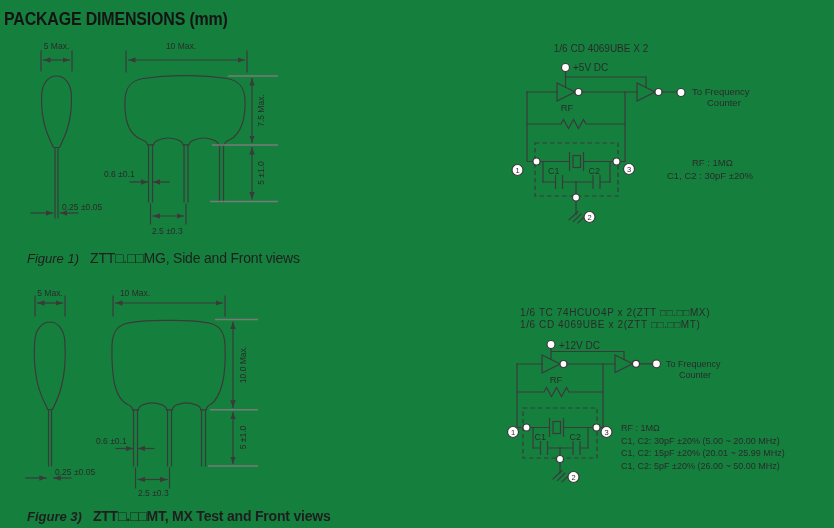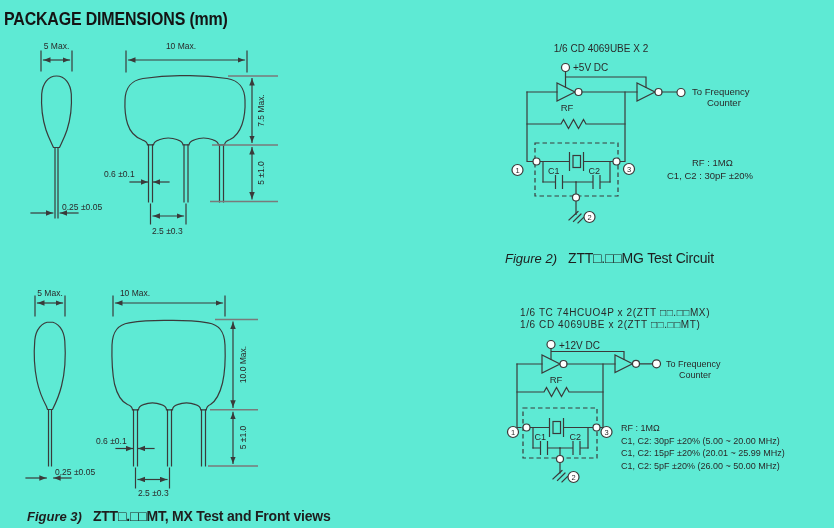--- a/index.html
+++ b/index.html
@@ -1,16 +1,16 @@
 <!DOCTYPE html>
 <html><head>
 <meta charset="utf-8">
 <style>
   html,body{margin:0;padding:0;background:#fff;}
-  #page{position:relative;width:834px;height:528px;background:#5eead4;overflow:hidden;
+  #page{position:relative;width:834px;height:528px;background:#15803d;overflow:hidden;
         font-family:"Liberation Sans",sans-serif;}
   #title{position:absolute;left:4px;top:8px;font-weight:bold;font-size:19px;color:#141414;
          letter-spacing:-0.2px;transform:scaleX(.84);transform-origin:left top;white-space:nowrap;}
   .caption{position:absolute;display:flex;align-items:baseline;gap:11px;white-space:nowrap;color:#1e1e1e;}
   .cap-label{font-style:italic;font-size:13px;}
   .cap-text{font-size:14px;letter-spacing:-0.2px;}
   #cap1{left:27px;top:250px;}
   #cap2{left:505px;top:250px;}
   #cap3{left:27px;top:508px;font-weight:bold;}
   #cap4{left:503px;top:504px;}
@@ -215,22 +215,22 @@
         <circle class="nd" cx="573.5" cy="477" r="5.5"></circle>
         <text class="pin" x="573.5" y="479.8">2</text>
       </g>
       <text class="t9" x="621" y="431">RF : 1MΩ</text>
       <text class="t9" x="621" y="443.5">C1, C2: 30pF ±20% (5.00 ~ 20.00 MHz)</text>
       <text class="t9" x="621" y="456">C1, C2: 15pF ±20% (20.01 ~ 25.99 MHz)</text>
       <text class="t9" x="621" y="468.5">C1, C2: 5pF ±20% (26.00 ~ 50.00 MHz)</text>
     </g>
   </svg>
 
-  <div class="caption" id="cap2">
-    <span class="cap-label">Figure 2)</span>
-    <span class="cap-text">ZTT□.□□MG Test Circuit</span>
+  <div class="caption" id="cap1">
+    <span class="cap-label">Figure 1)</span>
+    <span class="cap-text">ZTT□.□□MG, Side and Front views</span>
   </div>
   <div class="caption" id="cap3">
     <span class="cap-label">Figure 3)</span>
     <span class="cap-text">ZTT□.□□MT, MX Test and Front views</span>
   </div>
 
 </div>
 
 </body></html>

